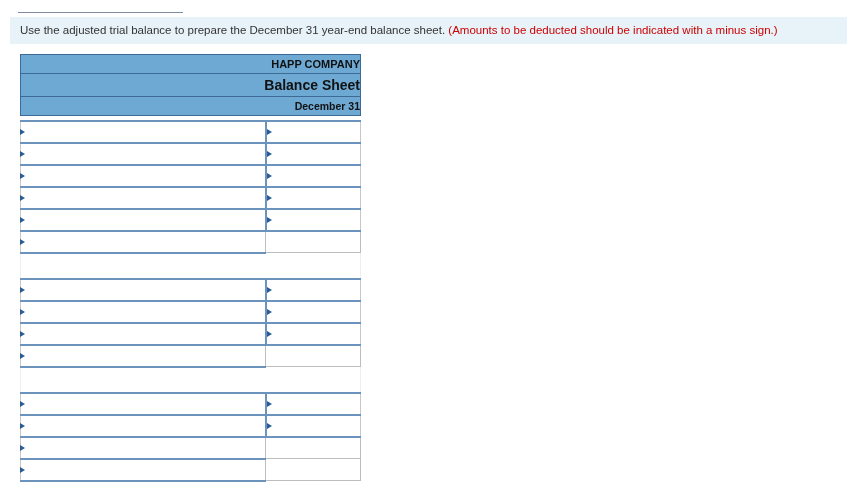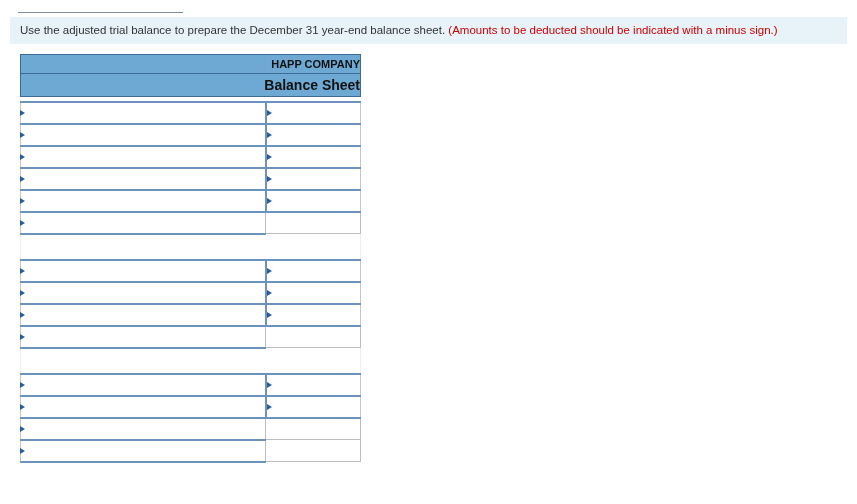--- a/index.html
+++ b/index.html
@@ -155,20 +155,23 @@
         <col style="width:95px">
       </colgroup>
 
       <tbody>
           <tr class="hdr">
             <td colspan="2">HAPP COMPANY</td>
           </tr>
       <tr class="hdr sub">
             <td colspan="2">Balance Sheet</td>
           </tr>
+      <tr class="hdr date">
+            <td colspan="2">December 31</td>
+          </tr>
 
       <tr class="hdr-spacer">
             <td colspan="2"></td>
           </tr>
 
       </tbody>
         <tbody id="rows-body">
           <tr class="body">
             <td class="desc">
               <span class="tick"></span>

